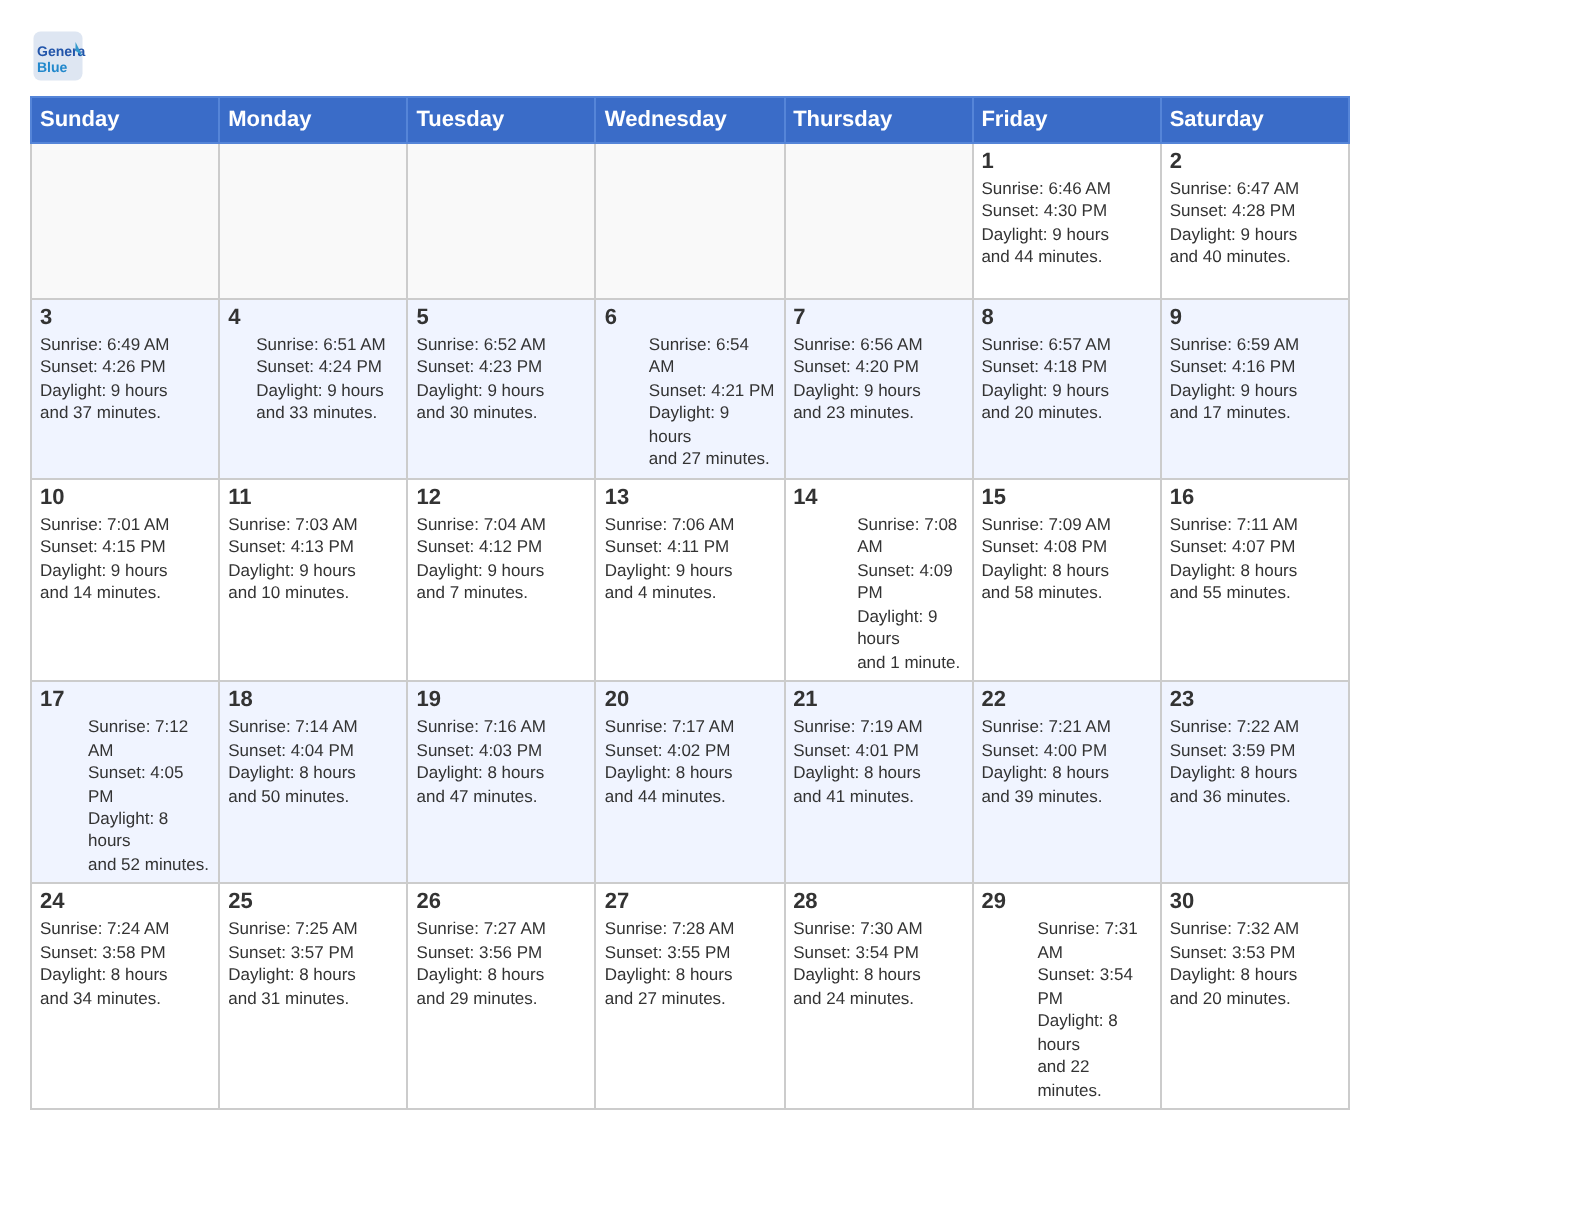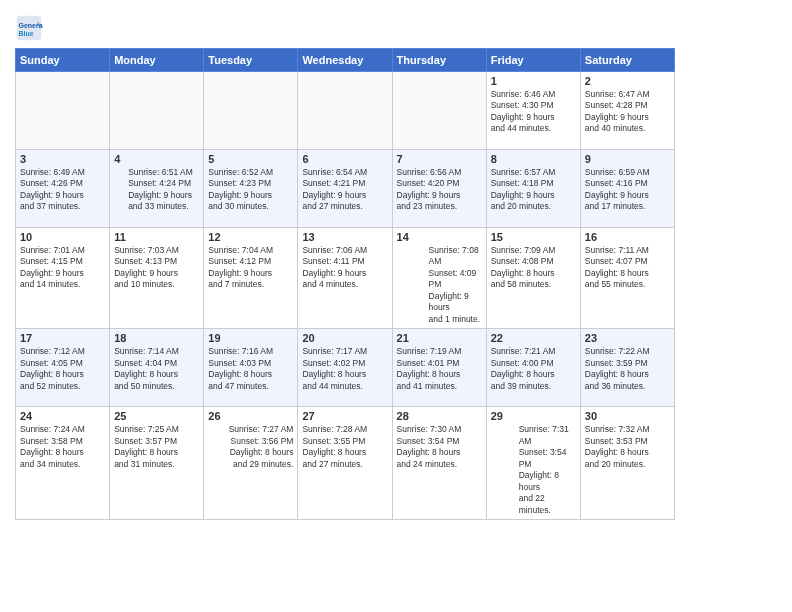--- a/index.html
+++ b/index.html
@@ -165,21 +165,21 @@
           </td>
           <td class="alt-row">
             <span class="day-number">5</span>
             <div class="day-info" style="white-space: pre-line;">Sunrise: 6:52 AM
 Sunset: 4:23 PM
 Daylight: 9 hours
 and 30 minutes.</div>
           </td>
           <td class="alt-row">
             <span class="day-number">6</span>
-            <div class="day-info" style="white-space: pre-line;">Sunrise: 6:54 AM
+            <div class="day-info" style="white-space: pre-line; margin-left: 22px;">Sunrise: 6:54 AM
 Sunset: 4:21 PM
 Daylight: 9 hours
 and 27 minutes.</div>
           </td>
           <td class="alt-row">
             <span class="day-number">7</span>
             <div class="day-info" style="white-space: pre-line;">Sunrise: 6:56 AM
 Sunset: 4:20 PM
 Daylight: 9 hours
 and 23 minutes.</div>
@@ -246,21 +246,21 @@
             <span class="day-number">16</span>
             <div class="day-info" style="white-space: pre-line;">Sunrise: 7:11 AM
 Sunset: 4:07 PM
 Daylight: 8 hours
 and 55 minutes.</div>
           </td>
         </tr>
         <tr>
           <td class="alt-row">
             <span class="day-number">17</span>
-            <div class="day-info" style="white-space: pre-line;">Sunrise: 7:12 AM
+            <div class="day-info" style="white-space: pre-line; margin-left: 24px;">Sunrise: 7:12 AM
 Sunset: 4:05 PM
 Daylight: 8 hours
 and 52 minutes.</div>
           </td>
           <td class="alt-row">
             <span class="day-number">18</span>
             <div class="day-info" style="white-space: pre-line;">Sunrise: 7:14 AM
 Sunset: 4:04 PM
 Daylight: 8 hours
 and 50 minutes.</div>
@@ -311,21 +311,21 @@
           </td>
           <td>
             <span class="day-number">25</span>
             <div class="day-info" style="white-space: pre-line;">Sunrise: 7:25 AM
 Sunset: 3:57 PM
 Daylight: 8 hours
 and 31 minutes.</div>
           </td>
           <td>
             <span class="day-number">26</span>
-            <div class="day-info" style="white-space: pre-line; text-align: right;">Sunrise: 7:27 AM
+            <div class="day-info" style="white-space: pre-line;">Sunrise: 7:27 AM
 Sunset: 3:56 PM
 Daylight: 8 hours
 and 29 minutes.</div>
           </td>
           <td>
             <span class="day-number">27</span>
             <div class="day-info" style="white-space: pre-line;">Sunrise: 7:28 AM
 Sunset: 3:55 PM
 Daylight: 8 hours
 and 27 minutes.</div>

